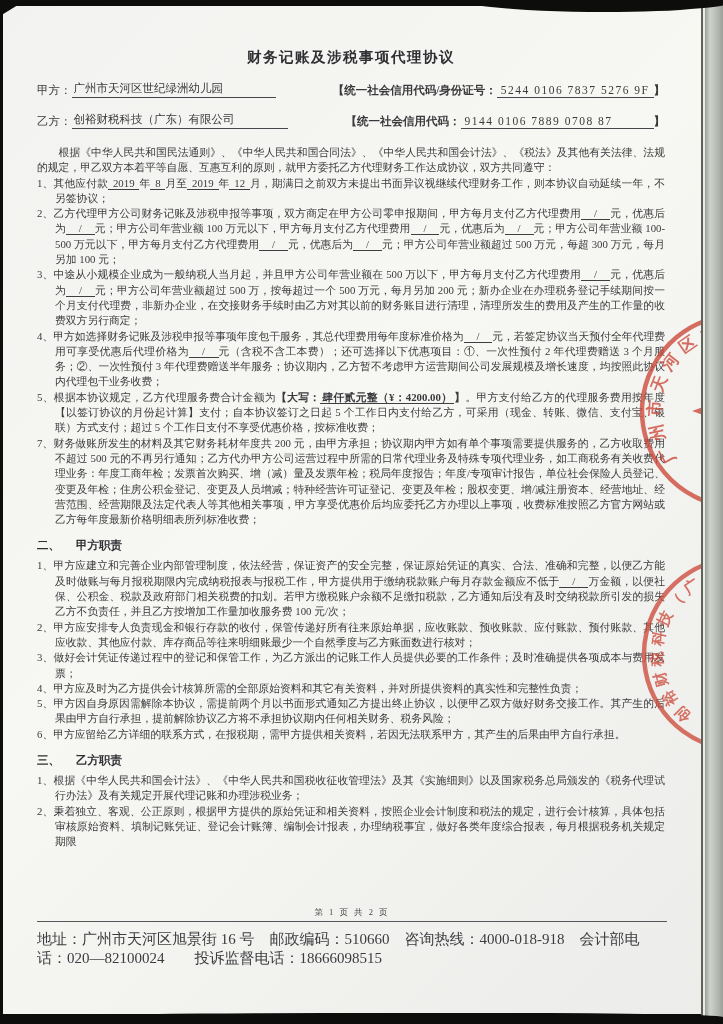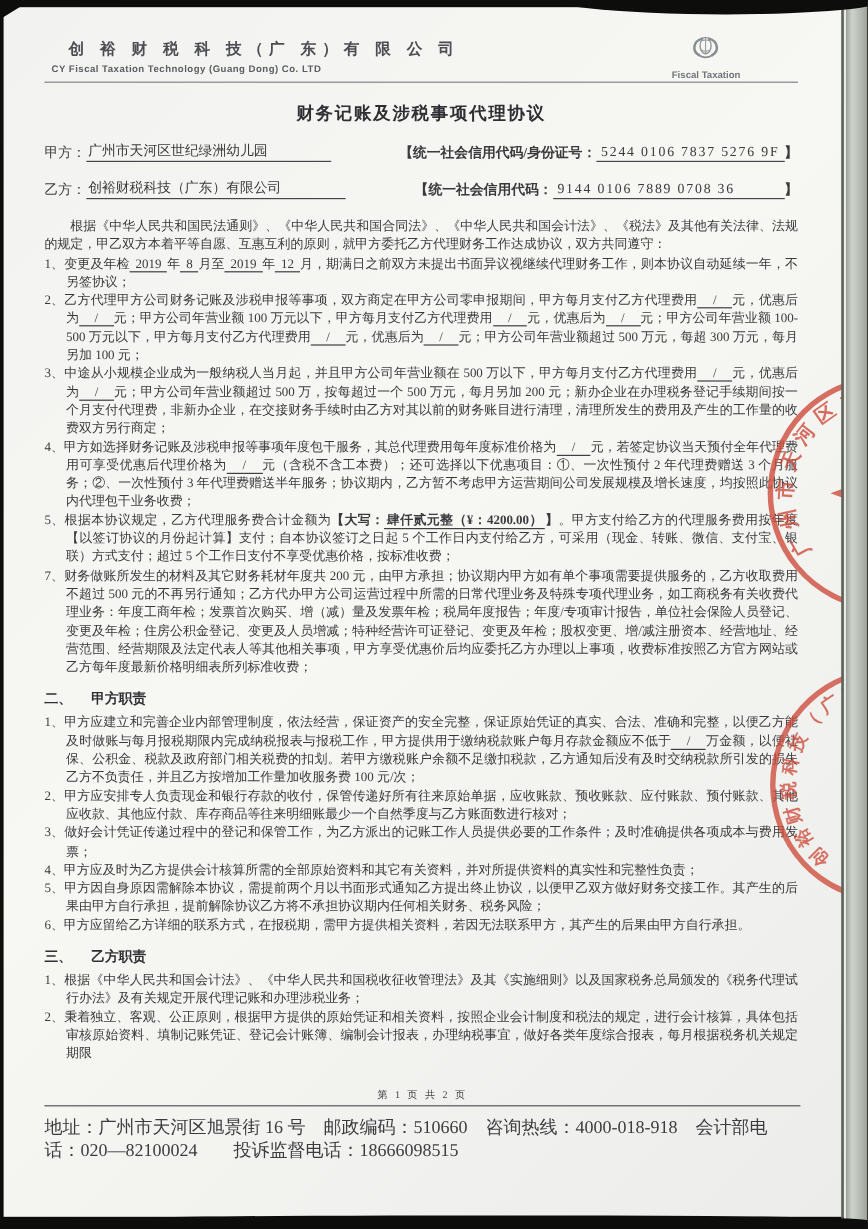--- a/index.html
+++ b/index.html
@@ -67,58 +67,44 @@
 <body>
 
 <div class="scan">
   <div class="strip-right"></div>
   <div class="blob-tr"></div>
   <div class="tri-tl"></div>
   <div class="bar-bottom"></div>
 
   <div class="paper">
     <div class="content">
-      <div class="header">
-        <div class="co-cn">创 裕 财 税 科 技（广 东）有 限 公 司</div>
-        <div class="co-en">CY Fiscal Taxation Technology (Guang Dong) Co. LTD</div>
-        <div class="logo">
-          <svg width="30" height="24" viewBox="0 0 30 24">
-            <ellipse cx="15" cy="10" rx="4.6" ry="6.8" fill="none" stroke="#8d9398" stroke-width="1.1"></ellipse>
-            <path d="M15 3.2 V16.8 M11.4 6 Q15 4.5 18.6 6 M11.4 14 Q15 15.5 18.6 14" fill="none" stroke="#8d9398" stroke-width="0.8"></path>
-            <path d="M9.5 18 C3.5 14.5 4.5 6.5 12 4.2" fill="none" stroke="#878d92" stroke-width="2.1" stroke-linecap="round"></path>
-            <path d="M20.5 18 C26.5 14.5 25.5 6.5 18 4.2" fill="none" stroke="#878d92" stroke-width="2.1" stroke-linecap="round"></path>
-            <path d="M9.5 18 Q15 21.5 20.5 18" fill="none" stroke="#878d92" stroke-width="1.4" stroke-linecap="round"></path>
-          </svg>
-          <div class="logo-cap">Fiscal Taxation</div>
-        </div>
-      </div>
 
       <div class="title">财务记账及涉税事项代理协议</div>
 
       <div class="party">
         <span class="p-label">甲方：</span>
         <span class="p-name">广州市天河区世纪绿洲幼儿园</span>
         <span class="p-gap"></span>
         <span class="p-code-label">【统一社会信用代码/身份证号：</span>
         <span class="p-code">5244 0106 7837 5276 9F</span>
         <span class="p-close">】</span>
       </div>
       <div class="party">
         <span class="p-label">乙方：</span>
         <span class="p-name">创裕财税科技（广东）有限公司</span>
         <span class="p-gap"></span>
         <span class="p-code-label">【统一社会信用代码：</span>
-        <span class="p-code">9144 0106 7889 0708 36</span>
+        <span class="p-code">9144 0106 7889 0708 87</span>
         <span class="p-close">】</span>
       </div>
 
       <div class="preamble">根据《中华人民共和国民法通则》、《中华人民共和国合同法》、《中华人民共和国会计法》、《税法》及其他有关法律、法规的规定，甲乙双方本着平等自愿、互惠互利的原则，就甲方委托乙方代理财务工作达成协议，双方共同遵守：</div>
 
       <div id="sections">
-          <div class="item"><span class="inum">1、</span><span>变更及年检</span><span class="u"> 2019 </span><span>年</span><span class="u"> 8 </span><span>月至</span><span class="u"> 2019 </span><span>年</span><span class="u"> 12 </span><span>月，期满日之前双方未提出书面异议视继续代理财务工作，则本协议自动延续一年，不另签协议；</span></div>
+          <div class="item"><span class="inum">1、</span><span>其他应付款</span><span class="u"> 2019 </span><span>年</span><span class="u"> 8 </span><span>月至</span><span class="u"> 2019 </span><span>年</span><span class="u"> 12 </span><span>月，期满日之前双方未提出书面异议视继续代理财务工作，则本协议自动延续一年，不另签协议；</span></div>
           <div class="item"><span class="inum">2、</span><span>乙方代理甲方公司财务记账及涉税申报等事项，双方商定在甲方公司零申报期间，甲方每月支付乙方代理费用</span><span class="u">　/　</span><span>元，优惠后为</span><span class="u">　/　</span><span>元；甲方公司年营业额 100 万元以下，甲方每月支付乙方代理费用</span><span class="u">　/　</span><span>元，优惠后为</span><span class="u">　/　</span><span>元；甲方公司年营业额 100-500 万元以下，甲方每月支付乙方代理费用</span><span class="u">　/　</span><span>元，优惠后为</span><span class="u">　/　</span><span>元；甲方公司年营业额超过 500 万元，每超 300 万元，每月另加 100 元；</span></div>
           <div class="item"><span class="inum">3、</span><span>中途从小规模企业成为一般纳税人当月起，并且甲方公司年营业额在 500 万以下，甲方每月支付乙方代理费用</span><span class="u">　/　</span><span>元，优惠后为</span><span class="u">　/　</span><span>元；甲方公司年营业额超过 500 万，按每超过一个 500 万元，每月另加 200 元；新办企业在办理税务登记手续期间按一个月支付代理费，非新办企业，在交接财务手续时由乙方对其以前的财务账目进行清理，清理所发生的费用及产生的工作量的收费双方另行商定；</span></div>
           <div class="item"><span class="inum">4、</span><span>甲方如选择财务记账及涉税申报等事项年度包干服务，其总代理费用每年度标准价格为</span><span class="u">　/　</span><span>元，若签定协议当天预付全年代理费用可享受优惠后代理价格为</span><span class="u">　/　</span><span>元（含税不含工本费）；还可选择以下优惠项目：①、一次性预付 2 年代理费赠送 3 个月服务；②、一次性预付 3 年代理费赠送半年服务；协议期内，乙方暂不考虑甲方运营期间公司发展规模及增长速度，均按照此协议内代理包干业务收费；</span></div>
           <div class="item"><span class="inum">5、</span><span>根据本协议规定，乙方代理服务费合计金额为</span><span class="b">【大写：</span><span class="u b">肆仟贰元整（¥：4200.00）</span><span class="b">】</span><span>。甲方支付给乙方的代理服务费用按年度【以签订协议的月份起计算】支付；自本协议签订之日起 5 个工作日内支付给乙方，可采用（现金、转账、微信、支付宝、银联）方式支付；超过 5 个工作日支付不享受优惠价格，按标准收费；</span></div>
           <div class="item"><span class="inum">7、</span><span>财务做账所发生的材料及其它财务耗材年度共 200 元，由甲方承担；协议期内甲方如有单个事项需要提供服务的，乙方收取费用不超过 500 元的不再另行通知；乙方代办甲方公司运营过程中所需的日常代理业务及特殊专项代理业务，如工商税务有关收费代理业务：年度工商年检；发票首次购买、增（减）量及发票年检；税局年度报告；年度/专项审计报告，单位社会保险人员登记、变更及年检；住房公积金登记、变更及人员增减；特种经营许可证登记、变更及年检；股权变更、增/减注册资本、经营地址、经营范围、经营期限及法定代表人等其他相关事项，甲方享受优惠价后均应委托乙方办理以上事项，收费标准按照乙方官方网站或乙方每年度最新价格明细表所列标准收费；</span></div>
           <div class="sec-head"><span class="sec-num">二、</span><span>甲方职责</span></div>
           <div class="item"><span class="inum">1、</span><span>甲方应建立和完善企业内部管理制度，依法经营，保证资产的安全完整，保证原始凭证的真实、合法、准确和完整，以便乙方能及时做账与每月报税期限内完成纳税报表与报税工作，甲方提供用于缴纳税款账户每月存款金额应不低于</span><span class="u">　/　</span><span>万金额，以便社保、公积金、税款及政府部门相关税费的扣划。若甲方缴税账户余额不足缴扣税款，乙方通知后没有及时交纳税款所引发的损失乙方不负责任，并且乙方按增加工作量加收服务费 100 元/次；</span></div>
           <div class="item"><span class="inum">2、</span><span>甲方应安排专人负责现金和银行存款的收付，保管传递好所有往来原始单据，应收账款、预收账款、应付账款、预付账款、其他应收款、其他应付款、库存商品等往来明细账最少一个自然季度与乙方账面数进行核对；</span></div>
           <div class="item"><span class="inum">3、</span><span>做好会计凭证传递过程中的登记和保管工作，为乙方派出的记账工作人员提供必要的工作条件；及时准确提供各项成本与费用发票；</span></div>
           <div class="item"><span class="inum">4、</span><span>甲方应及时为乙方提供会计核算所需的全部原始资料和其它有关资料，并对所提供资料的真实性和完整性负责；</span></div>

